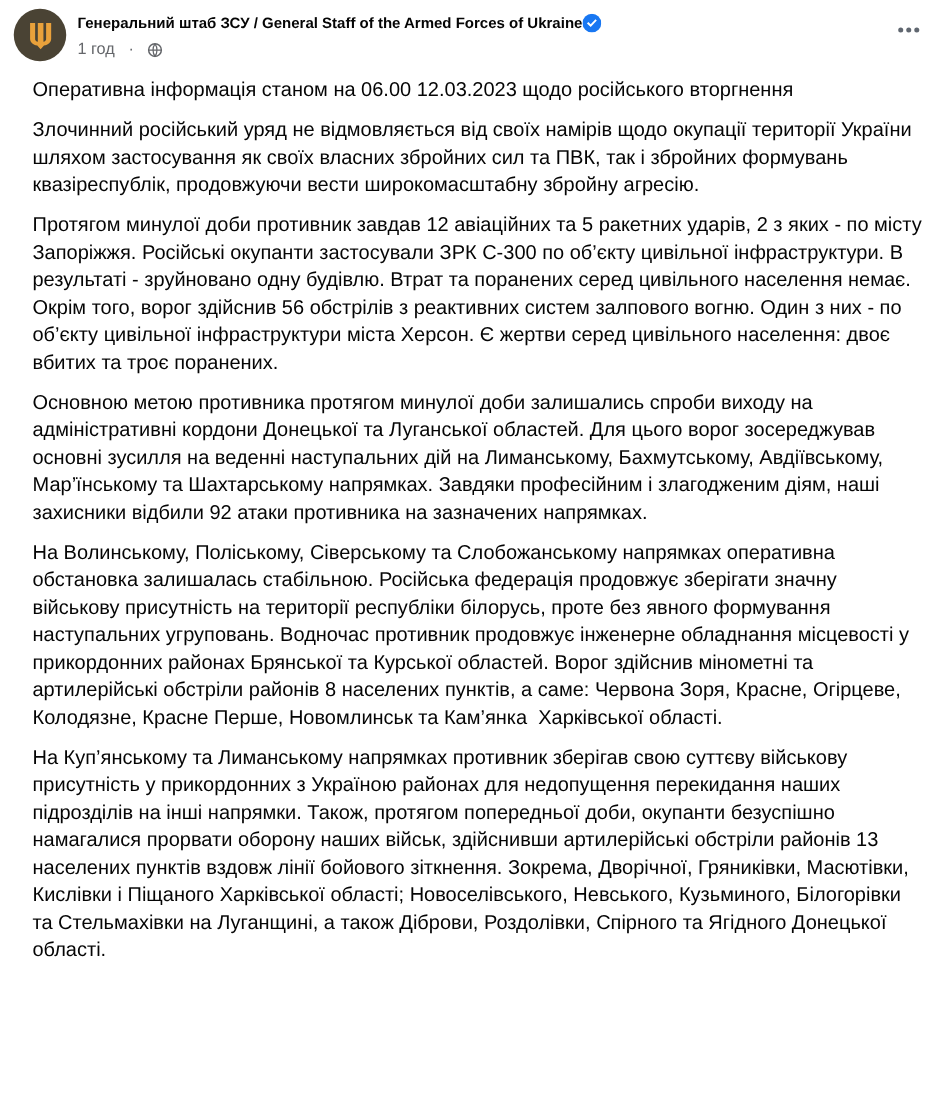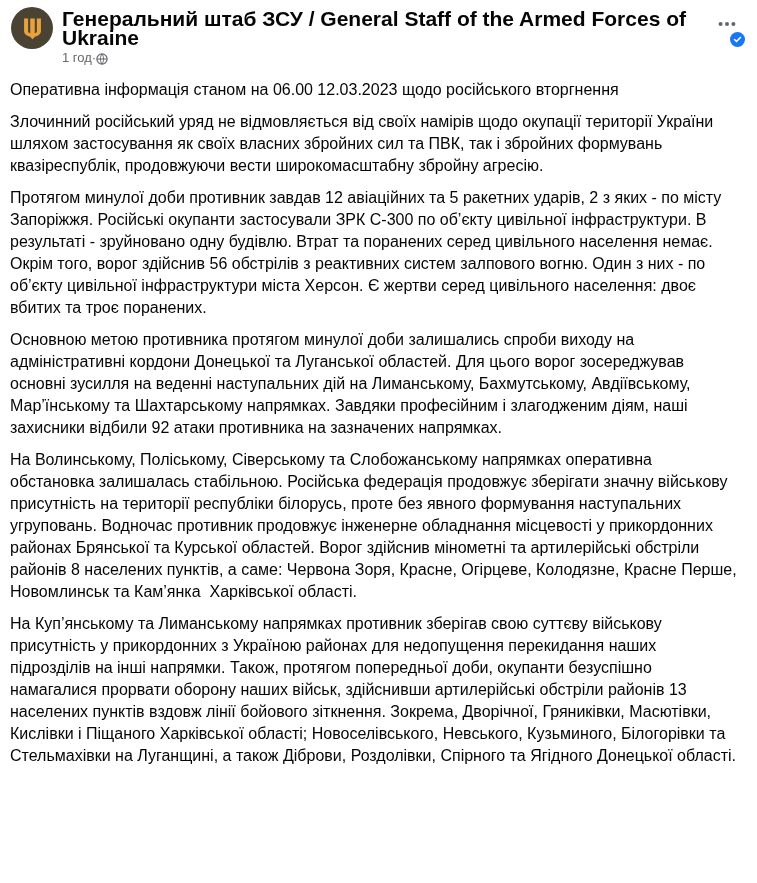--- a/index.html
+++ b/index.html
@@ -37,34 +37,34 @@
     display: flex;
     align-items: center;
     justify-content: center;
     flex-shrink: 0;
     cursor: pointer;
   }
   .avatar svg { width: 27px; height: 27px; display: block; }
   .header-text { margin-left: 9px; padding-top: 2px; min-width: 0; }
   .author-row {
     display: flex;
-    align-items: flex-end;
+    align-items: center;
     gap: 0;
-    font-size: 21px;
+    font-size: 12px;
     font-weight: 700;
     line-height: 19px;
     color: var(--text);
   }
   .author-name { cursor: pointer; }
   .verified-badge { display: inline-flex; flex-shrink: 0; }
   .verified-badge svg { width: 15px; height: 15px; display: block; }
   .meta-row {
     display: flex;
     align-items: center;
-    gap: 0;
+    gap: 11px;
     margin-top: 3px;
     font-size: 13px;
     line-height: 16px;
     color: var(--secondary-text);
   }
   .meta-row .timestamp { cursor: pointer; }
   .globe { display: inline-flex; margin-top: 1px; }
   .globe svg { width: 12px; height: 12px; display: block; }
   .more-button {
     position: absolute;
@@ -73,21 +73,21 @@
     width: 34px;
     height: 26px;
     display: flex;
     align-items: center;
     justify-content: center;
     border-radius: 6px;
     cursor: pointer;
   }
   .more-button svg { width: 22px; height: 22px; display: block; fill: #606770; }
   .post-content {
-    padding: 13px 18px 16px 10px;
+    padding: 13px 18px 16px 26px;
   }
   .post-paragraph {
     font-size: 16px;
     line-height: 22px;
     color: var(--text);
     white-space: pre-wrap;
     margin-bottom: 10px;
   }
   .post-paragraph:last-child { margin-bottom: 12px; }
 </style>

